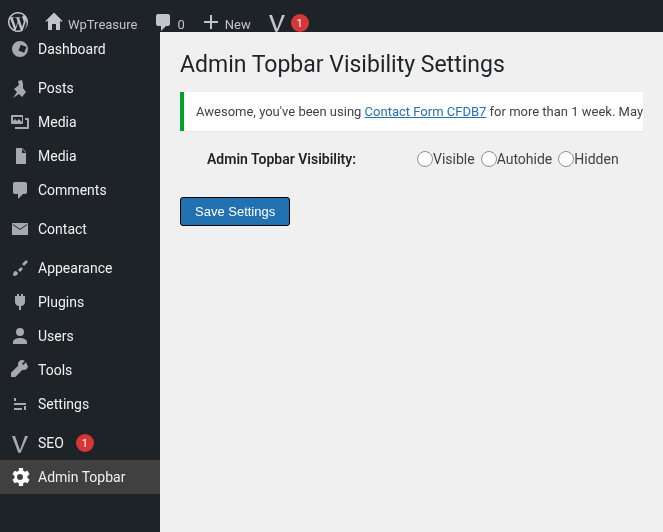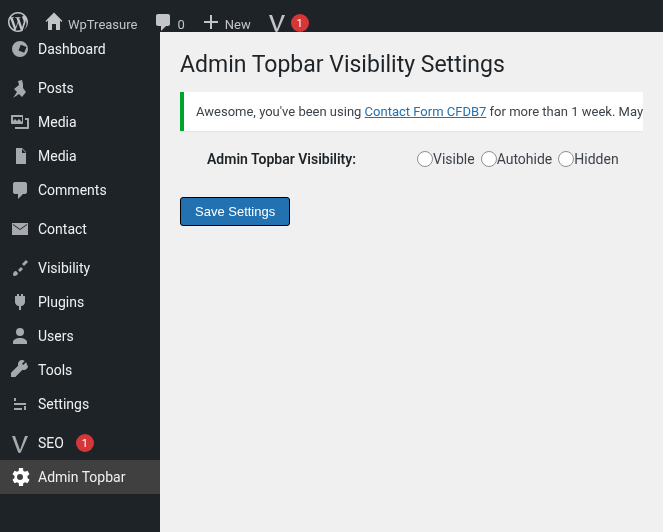--- a/index.html
+++ b/index.html
@@ -217,21 +217,21 @@
     <svg width="20" height="20" viewBox="0 0 20 20">
         <path d="M2 4h16v12H2V4zm8 6L3 5v1l7 5 7-5V5l-7 5z"></path>
       </svg>
     <span class="mi-label">Contact</span>
   </div>
   <div class="menu-sep"></div>
   <div class="menu-item">
     <svg width="20" height="20" viewBox="0 0 20 20">
         <path d="M16 2l-4 4 2 2 4-4-2-2zM4 18c2 0 4-1 4-3l-2-2c-2 0-3 2-3 4l1 1zm7-9l-3 3 2 2 3-3-2-2z"></path>
       </svg>
-    <span class="mi-label">Visibility</span>
+    <span class="mi-label">Appearance</span>
   </div>
   <div class="menu-item">
     <svg width="20" height="20" viewBox="0 0 20 20">
         <path d="M13 4V2h-2v2H9V2H7v2H5v6c0 2.2 1.8 4 4 4v4h2v-4c2.2 0 4-1.8 4-4V4h-2z"></path>
       </svg>
     <span class="mi-label">Plugins</span>
   </div>
   <div class="menu-item">
     <svg width="20" height="20" viewBox="0 0 20 20">
         <path d="M10 10a4 4 0 100-8 4 4 0 000 8zm0 2c-3 0-7 1.5-7 4v2h14v-2c0-2.5-4-4-7-4z"></path>

